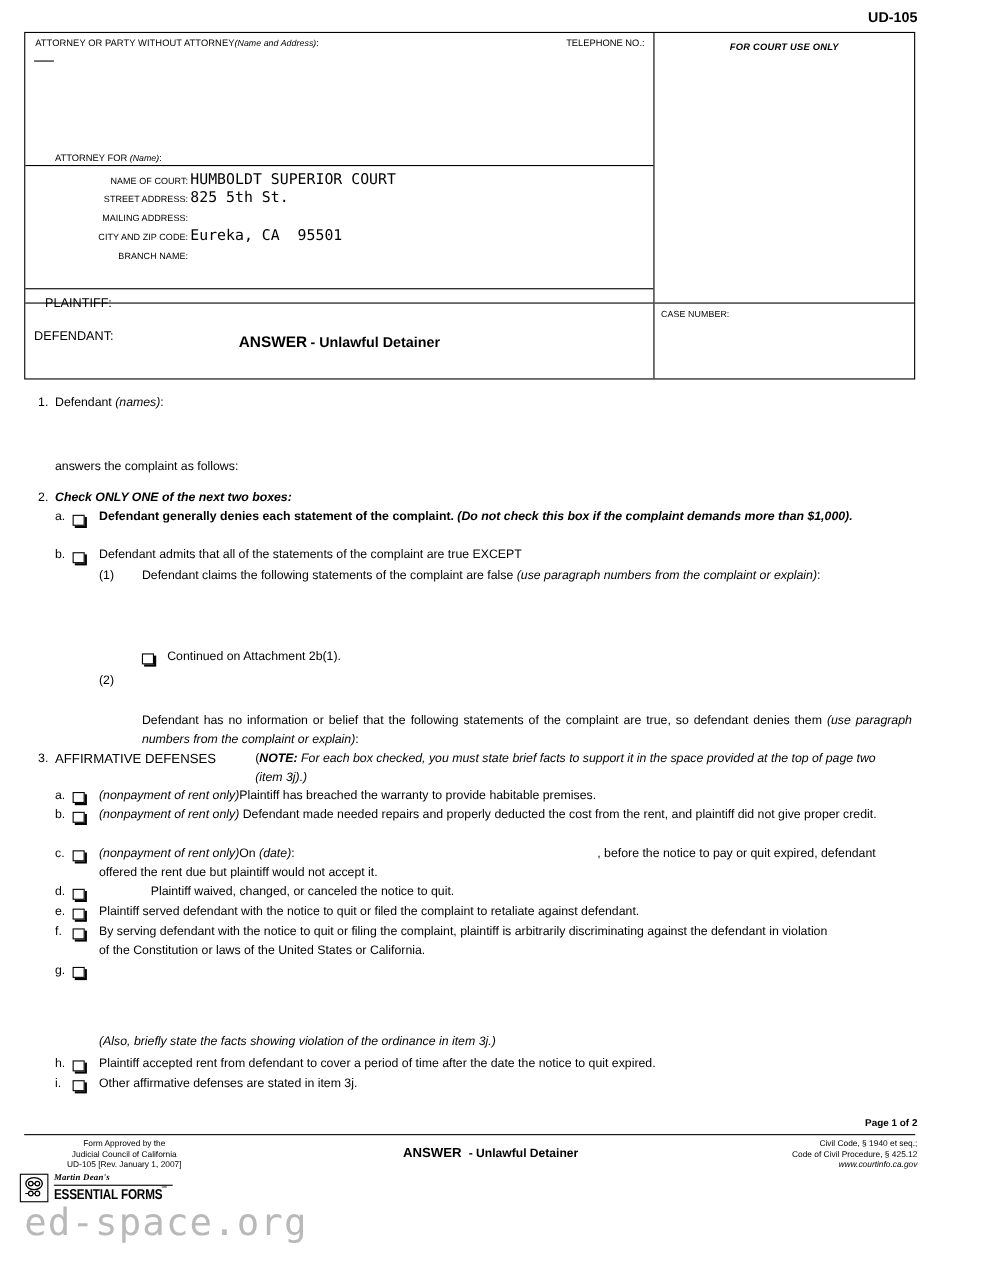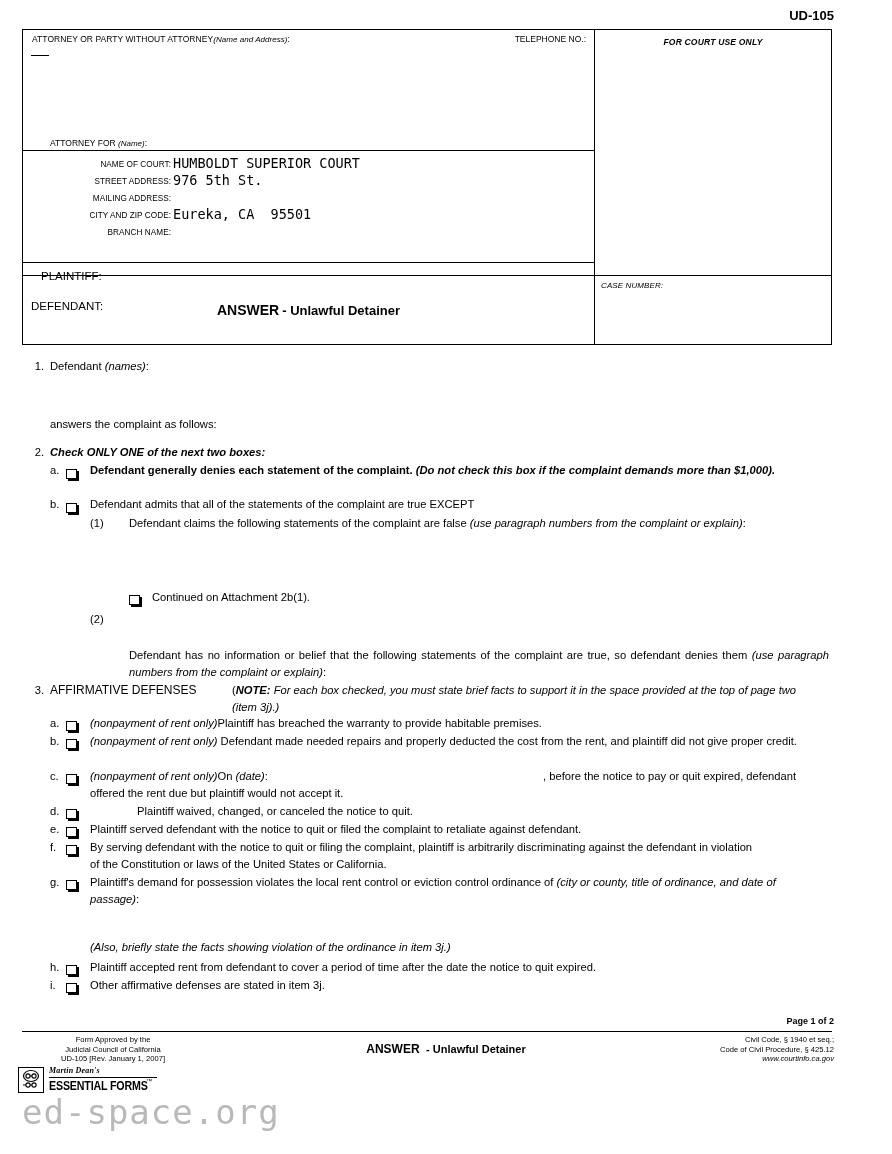--- a/index.html
+++ b/index.html
@@ -72,21 +72,20 @@
     top: 245px;
     right: 0;
     bottom: 0;
     border-top: 1.5px solid #000;
     box-sizing: border-box;
     padding: 5px 0 0 6px;
   }
   .case-number-label {
     font-size: 8px;
     letter-spacing: .1px;
-    font-style: italic;
   }
 
   .attorney-label {
     position: absolute;
     left: 9px; top: 4px;
     font-size: 8.5px;
     letter-spacing: .05px;
     white-space: nowrap;
   }
   .attorney-label i { font-style: italic; font-size: 8px; }
@@ -361,21 +360,21 @@
         <div class="court-row">
           <span class="anchor">
               <span class="lbl">NAME OF COURT:</span>
             </span>
           <span class="val">HUMBOLDT SUPERIOR COURT</span>
         </div>
         <div class="court-row">
           <span class="anchor">
               <span class="lbl">STREET ADDRESS:</span>
             </span>
-          <span class="val">976 5th St.</span>
+          <span class="val">825 5th St.</span>
         </div>
         <div class="court-row">
           <span class="anchor">
               <span class="lbl">MAILING ADDRESS:</span>
             </span>
           <span class="val"></span>
         </div>
         <div class="court-row">
           <span class="anchor">
               <span class="lbl">CITY AND ZIP CODE:</span>
@@ -514,24 +513,20 @@
 
     <div class="row" style="height:35px;">
       <span class="letter">f.</span>
       <span class="cb-wrap" style="left:66px;top:3px;"><span class="cb"></span></span>
       <span style="position:absolute;left:90px;width:672px;">By serving defendant with the notice to quit or filing the complaint, plaintiff is arbitrarily discriminating against the defendant in violation of the Constitution or laws of the United States or California.</span>
     </div>
 
     <div class="row" style="height:35px;">
       <span class="letter">g.</span>
       <span class="cb-wrap" style="left:66px;top:3px;"><span class="cb"></span></span>
-      <span style="position:absolute;left:90px;width:700px;">
-        <span>Plaintiff's demand for possession violates the local rent control or eviction control ordinance of</span>
-        <i>(city or county, title of ordinance, and date of passage)</i><span>:</span>
-      </span>
     </div>
     <div class="row" style="height:30px;"></div>
     <div class="row" style="height:20px;">
       <i style="position:absolute;left:90px;">(Also, briefly state the facts showing violation of the ordinance in item 3j.)</i>
     </div>
 
     <div class="row" style="height:18px;">
       <span class="letter">h.</span>
       <span class="cb-wrap" style="left:66px;top:3px;"><span class="cb"></span></span>
       <span style="position:absolute;left:90px;width:740px;">Plaintiff accepted rent from defendant to cover a period of time after the date the notice to quit expired.</span>

